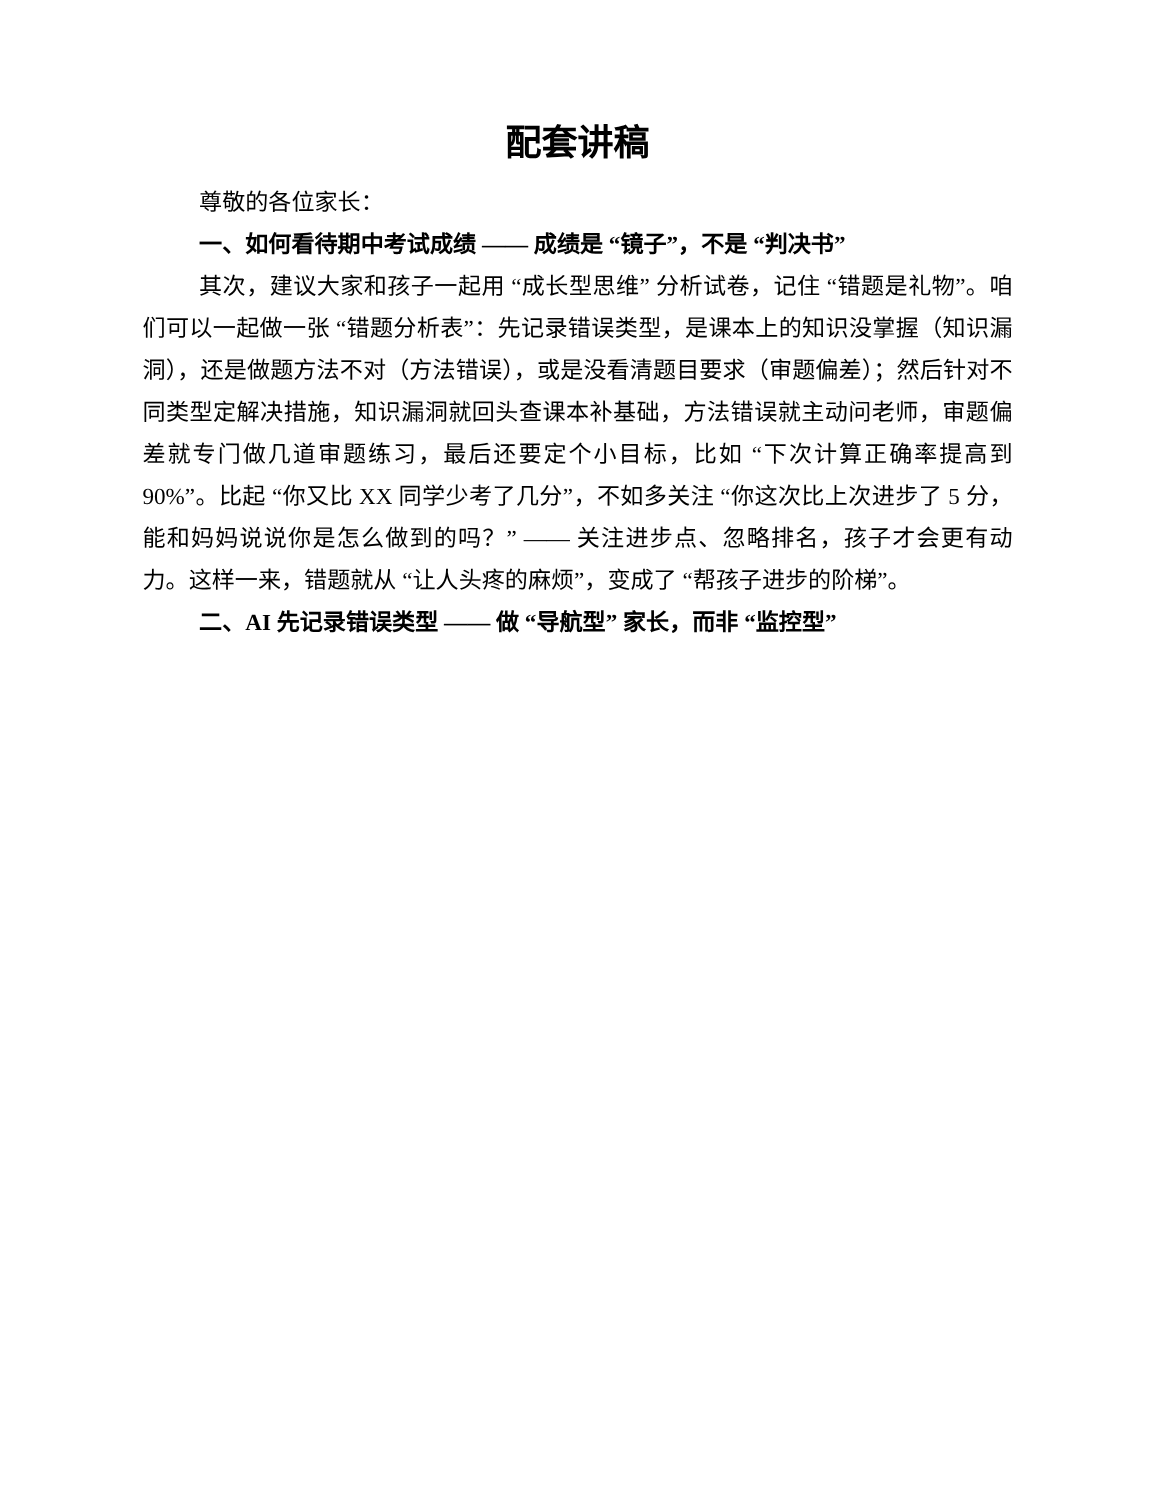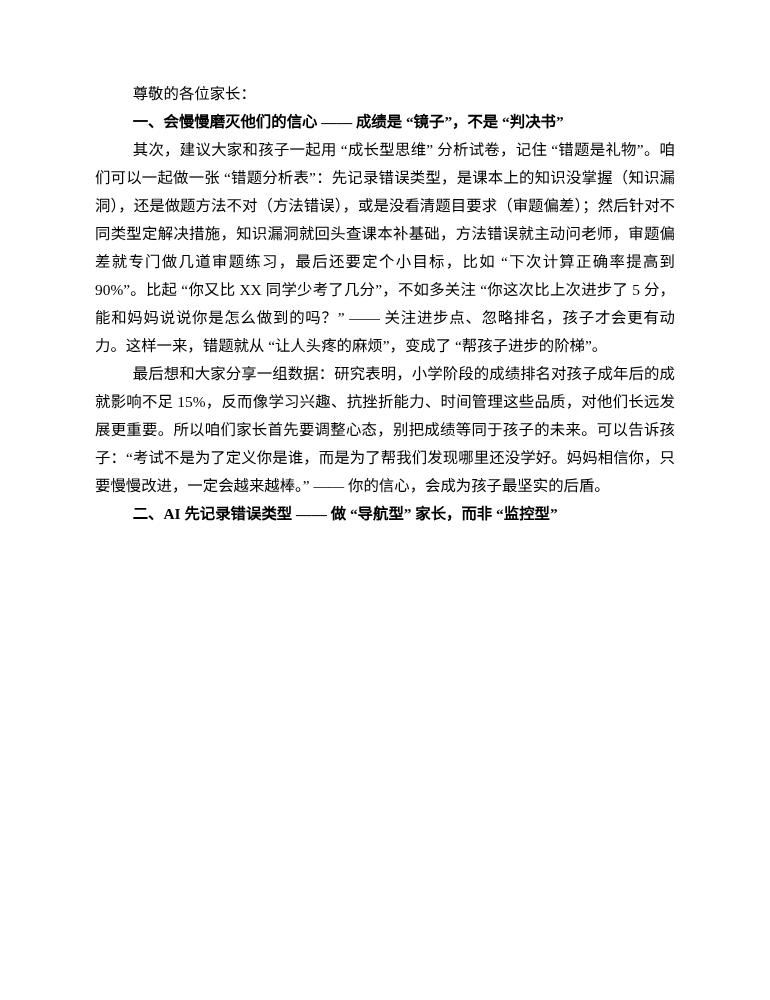--- a/index.html
+++ b/index.html
@@ -40,20 +40,20 @@
     font-weight: bold;
   }
   .doc-body span.run-bold {
     font-weight: bold;
   }
 </style>
 </head>
 <body>
 
 <div class="doc-page">
+  <h1 class="doc-title">配套讲稿</h1>
   <div class="doc-body" id="doc-body">
       <p class="para body"><span class="run">尊敬的各位家长：</span></p>
-      <p class="para heading"><span class="run-bold">一、会慢慢磨灭他们的信心 —— 成绩是 “镜子”，不是 “判决书”</span></p>
+      <p class="para heading"><span class="run-bold">一、如何看待期中考试成绩 —— 成绩是 “镜子”，不是 “判决书”</span></p>
       <p class="para body"><span class="run">其次，建议大家和孩子一起用 “成长型思维” 分析试卷，记住 “错题是礼物”。咱们可以一起做一张 “错题分析表”：先记录错误类型，是课本上的知识没掌握（知识漏洞），还是做题方法不对（方法错误），或是没看清题目要求（审题偏差）；然后针对不同类型定解决措施，知识漏洞就回头查课本补基础，方法错误就主动问老师，审题偏差就专门做几道审题练习，最后还要定个小目标，比如 “下次计算正确率提高到 90%”。比起 “你又比 XX 同学少考了几分”，不如多关注 “你这次比上次进步了 5 分，能和妈妈说说你是怎么做到的吗？” —— 关注进步点、忽略排名，孩子才会更有动力。这样一来，错题就从 “让人头疼的麻烦”，变成了 “帮孩子进步的阶梯”。</span></p>
-      <p class="para body"><span class="run">最后想和大家分享一组数据：研究表明，小学阶段的成绩排名对孩子成年后的成就影响不足 15%，反而像学习兴趣、抗挫折能力、时间管理这些品质，对他们长远发展更重要。所以咱们家长首先要调整心态，别把成绩等同于孩子的未来。可以告诉孩子：“考试不是为了定义你是谁，而是为了帮我们发现哪里还没学好。妈妈相信你，只要慢慢改进，一定会越来越棒。” —— 你的信心，会成为孩子最坚实的后盾。</span></p>
       <p class="para heading"><span class="run-bold">二、AI 先记录错误类型 —— 做 “导航型” 家长，而非 “监控型”</span></p>
     </div>
 </div>
 
 </body></html>

